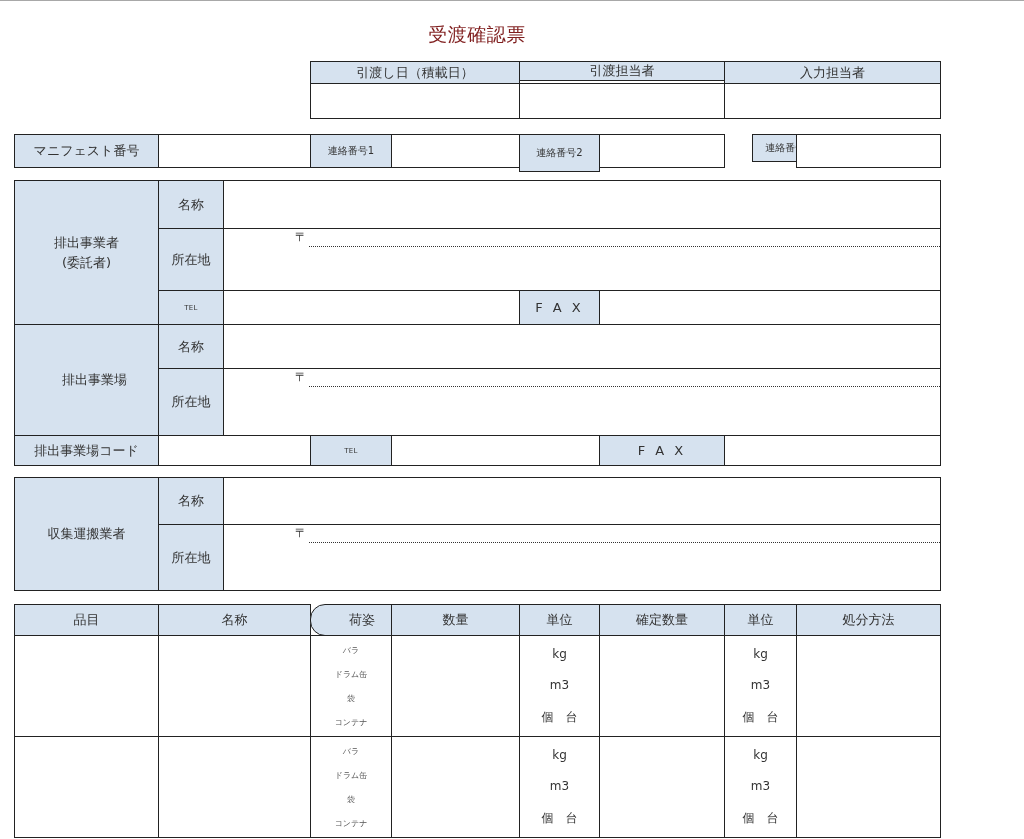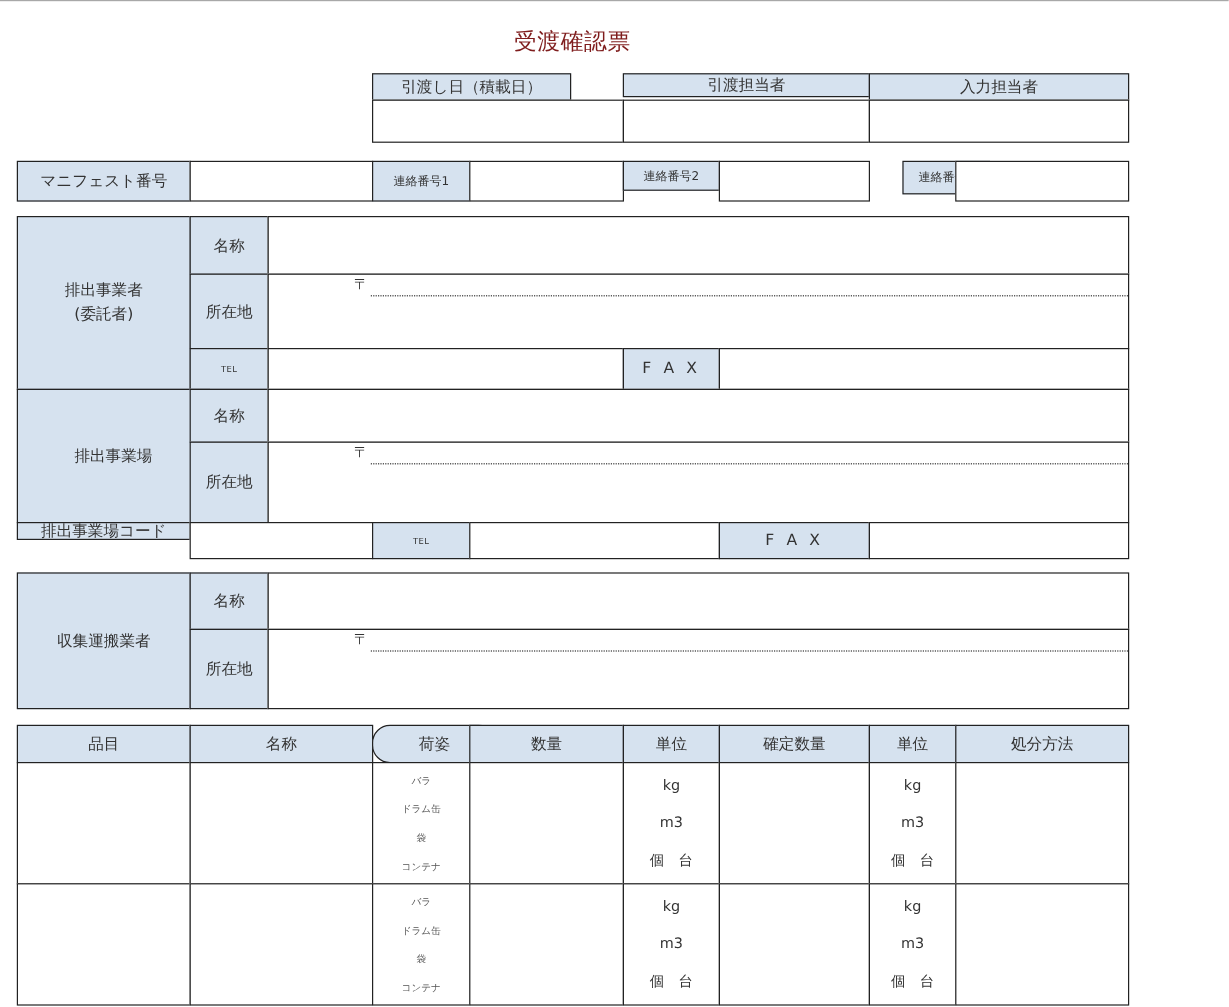--- a/index.html
+++ b/index.html
@@ -20,32 +20,32 @@
   .unit span { font-size: 12px; color: #333; }
   .lbl2 { flex-direction: column; line-height: 20px; }
 </style>
 </head>
 <body>
 
 <div class="topline"></div>
 
 <div class="title">受渡確認票</div>
 
-<div class="cell hd" style="left:310px;top:61px;width:166px;height:23px;">引渡し日（積載日）</div>
+<div class="cell hd" style="left:310px;top:61px;width:210px;height:23px;">引渡し日（積載日）</div>
 <div class="cell hd" style="left:519px;top:61px;width:206px;height:20px;">引渡担当者</div>
 <div class="cell hd" style="left:724px;top:61px;width:217px;height:23px;">入力担当者</div>
 <div class="cell" style="left:310px;top:83px;width:210px;height:36px;"></div>
 <div class="cell" style="left:519px;top:83px;width:206px;height:36px;"></div>
 <div class="cell" style="left:724px;top:83px;width:217px;height:36px;"></div>
 
 <div class="cell hd" style="left:14px;top:134px;width:145px;height:34px;">マニフェスト番号</div>
 <div class="cell" style="left:158px;top:134px;width:153px;height:34px;"></div>
 <div class="cell hd small" style="left:310px;top:134px;width:82px;height:34px;">連絡番号1</div>
 <div class="cell" style="left:391px;top:134px;width:129px;height:34px;"></div>
-<div class="cell hd small" style="left:519px;top:134px;width:81px;height:25px;">連絡番号2</div>
+<div class="cell hd small" style="left:519px;top:134px;width:81px;height:38px;">連絡番号2</div>
 <div class="cell" style="left:599px;top:134px;width:126px;height:34px;"></div>
 <div class="cell hd small" style="left:724px;top:134px;width:73px;height:28px;margin-left:28px;">連絡番号3</div>
 <div class="cell" style="left:796px;top:134px;width:145px;height:34px;"></div>
 
 <div class="cell hd lbl2" style="left:14px;top:180px;width:145px;height:145px;">
   <span>排出事業者</span>
   <span>(委託者)</span>
 </div>
 <div class="cell hd" style="left:158px;top:180px;width:66px;height:49px;">名称</div>
 <div class="cell" style="left:223px;top:180px;width:718px;height:49px;"></div>
@@ -59,21 +59,21 @@
 <div class="cell" style="left:599px;top:290px;width:342px;height:35px;"></div>
 
 <div class="cell hd" style="left:14px;top:324px;width:161px;height:112px;">排出事業場</div>
 <div class="cell hd" style="left:158px;top:324px;width:66px;height:45px;">名称</div>
 <div class="cell" style="left:223px;top:324px;width:718px;height:45px;"></div>
 <div class="cell hd" style="left:158px;top:368px;width:66px;height:68px;">所在地</div>
 <div class="cell" style="left:223px;top:368px;width:718px;height:68px;"></div>
 <div class="postal" style="left:295px;top:369px;">〒</div>
 <div class="dotted" style="left:309px;top:386px;width:631px;"></div>
 
-<div class="cell hd" style="left:14px;top:435px;width:145px;height:15px;">排出事業場コード</div>
+<div class="cell hd" style="left:14px;top:435px;width:145px;height:31px;">排出事業場コード</div>
 <div class="cell" style="left:158px;top:435px;width:153px;height:31px;"></div>
 <div class="cell hd tiny" style="left:310px;top:435px;width:82px;height:31px;">TEL</div>
 <div class="cell" style="left:391px;top:435px;width:209px;height:31px;"></div>
 <div class="cell hd fax" style="left:599px;top:435px;width:126px;height:31px;">F A X</div>
 <div class="cell" style="left:724px;top:435px;width:217px;height:31px;"></div>
 
 <div class="cell hd" style="left:14px;top:477px;width:145px;height:114px;">収集運搬業者</div>
 <div class="cell hd" style="left:158px;top:477px;width:66px;height:48px;">名称</div>
 <div class="cell" style="left:223px;top:477px;width:718px;height:48px;"></div>
 <div class="cell hd" style="left:158px;top:524px;width:66px;height:67px;">所在地</div>

